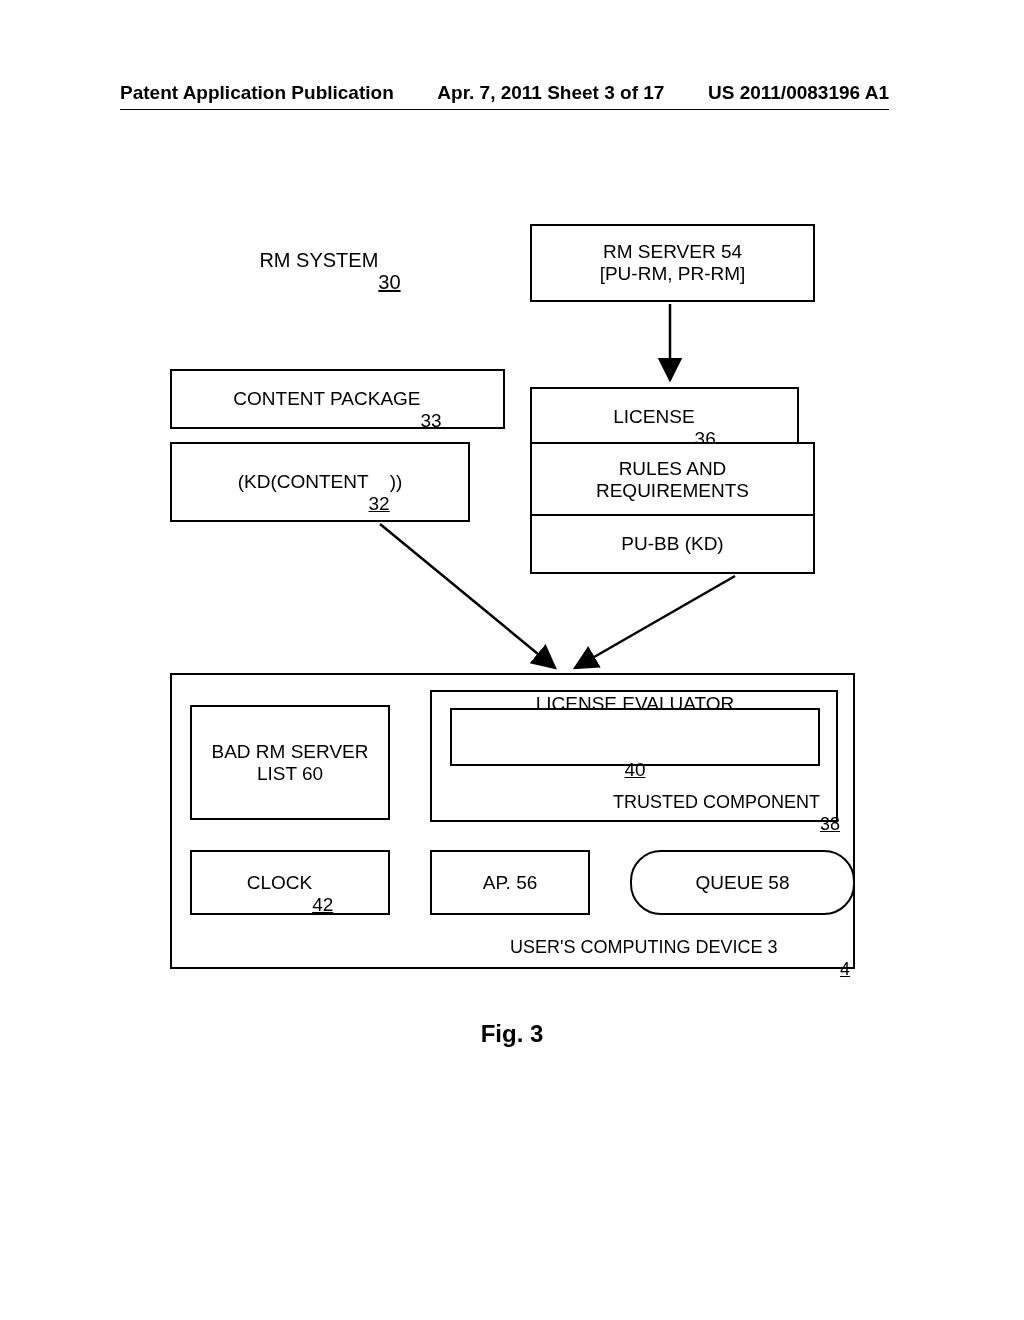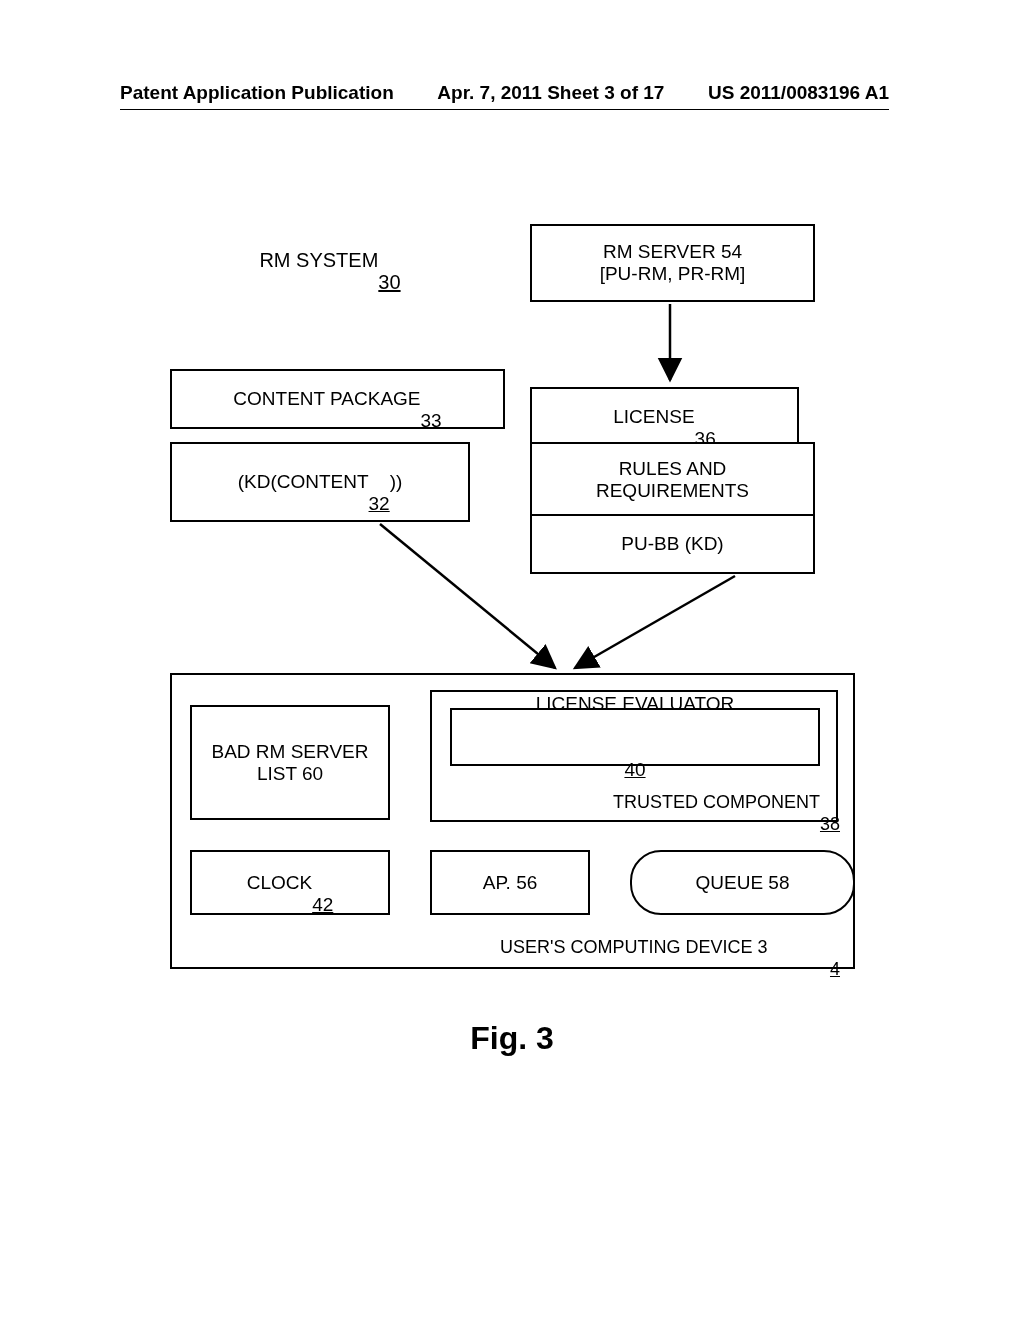--- a/index.html
+++ b/index.html
@@ -45,21 +45,21 @@
   }
   .noborder { border: none; background: transparent; }
   .flex-row { flex-direction: row; justify-content: center; gap: 0; }
   .u { text-decoration: underline; margin-top: 44px; }
   .fig-label {
     position: absolute;
     top: 1020px;
     left: 0;
     width: 1024px;
     text-align: center;
-    font-size: 32px;
+    font-size: 24px;
     font-weight: bold;
   }
   svg.arrows {
     position: absolute;
     top: 0; left: 0;
     width: 700px; height: 760px;
     pointer-events: none;
   }
 </style>
 </head>
@@ -132,21 +132,21 @@
   </div>
 
   <div class="box" style="left:270px; top:620px; width:160px; height:65px;">
     <span>AP. 56</span>
   </div>
 
   <div class="box" style="left:470px; top:620px; width:225px; height:65px;border-radius:31px;">
     <span>QUEUE 58</span>
   </div>
 
-  <div class="box noborder flex-row" style="left:340px; top:702px; width:340px; height:30px; justify-content:space-between; font-size:18px;">
+  <div class="box noborder flex-row" style="left:350px; top:702px; width:340px; height:30px; justify-content:space-between; font-size:18px;">
     <span>USER'S COMPUTING DEVICE 3</span>
     <span class="u">4</span>
   </div>
 
   <svg class="arrows">
     <defs>
       <marker id="ah" markerWidth="12" markerHeight="12" refX="9" refY="5" orient="auto">
         <path d="M0,0 L10,5 L0,10 Z" fill="#000"></path>
       </marker>
     </defs>

